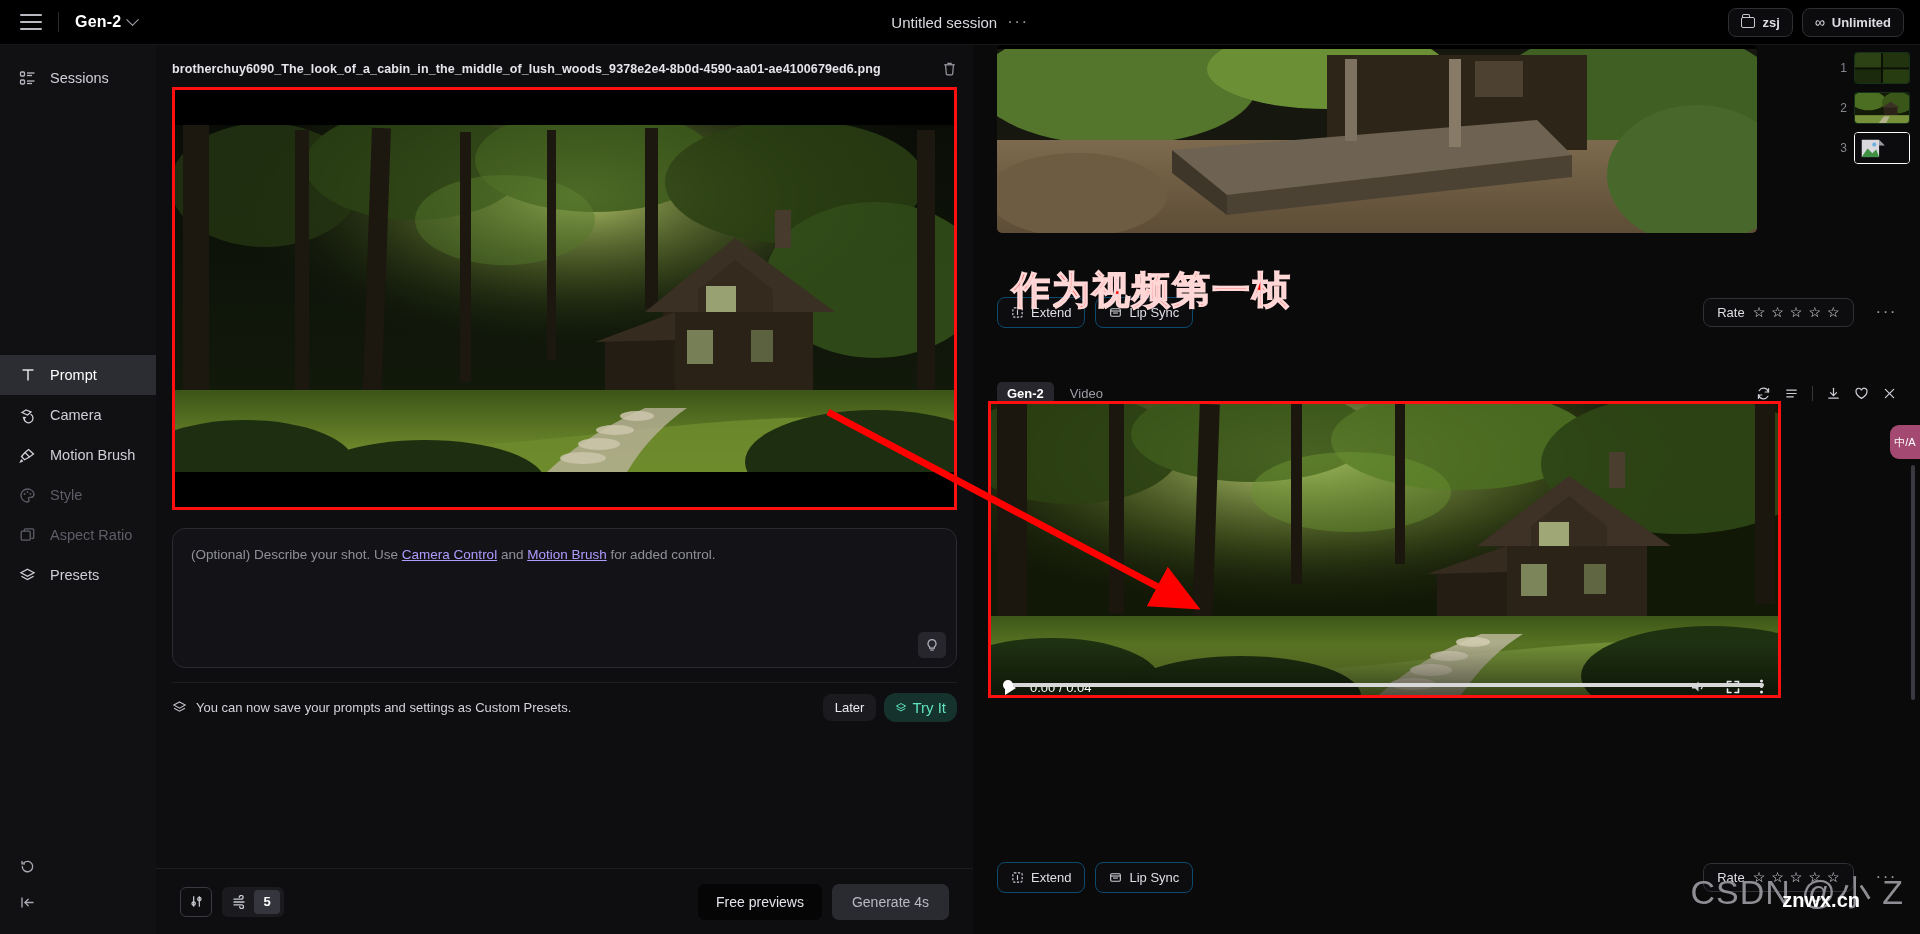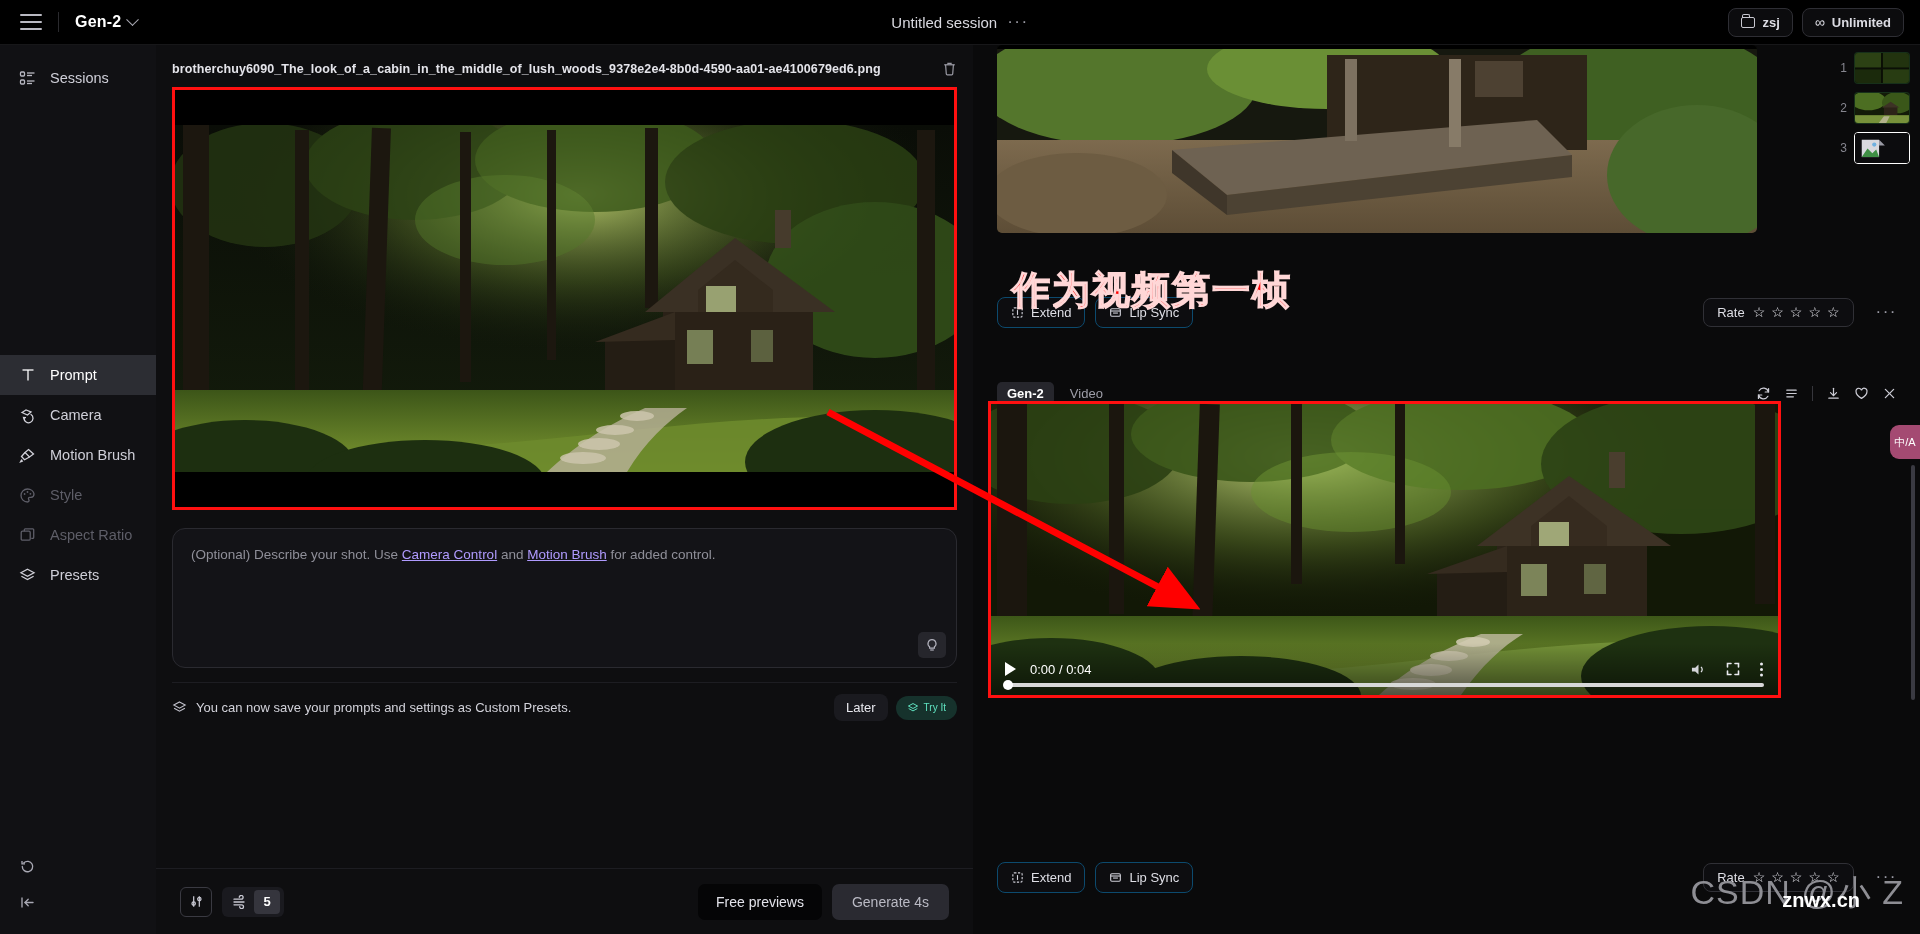--- a/index.html
+++ b/index.html
@@ -96,21 +96,21 @@
 
   .preset-banner {
     margin: 14px 16px 0 16px; height: 44px;
     display: flex; align-items: center; gap: 9px;
     border-top: 1px solid #1d1d22; padding-top: 6px;
   }
   .pb-text { font-size: 13px; color: #d3d3db; }
   .pb-right { margin-left: auto; display: flex; align-items: center; gap: 8px; }
   .btn-later { font-size: 13px; color: #e9e9ef; background: #1a1a1f;
     border-radius: 8px; padding: 6px 12px; cursor: pointer; }
-  .btn-tryit { font-size: 10px; color: #5fe3c0; background: #16322c;
+  .btn-tryit { font-size: 15px; color: #5fe3c0; background: #16322c;
     border-radius: 12px; padding: 6px 11px; cursor: pointer;
     display: flex; align-items: center; gap: 5px; }
 
   .bottom-bar {
     position: absolute; bottom: 0; left: 0; width: 817px; height: 66px;
     display: flex; align-items: center; padding: 0 24px;
     border-top: 1px solid #1d1d22;
   }
   .sq-btn { width: 32px; height: 30px; border: 1px solid #3a3a42; border-radius: 6px;
     display: flex; align-items: center; justify-content: center; cursor: pointer; }
@@ -169,21 +169,21 @@
   .ti { cursor: pointer; }
   .ti-div { width: 1px; height: 15px; background: #36363c; }
 
   .player {
     position: absolute; top: 356px; left: 7px; width: 793px; height: 297px;
     border: 3px solid #ff1010; background: #000; overflow: hidden;
   }
   .player-media { position: absolute; inset: 0; }
   .controls {
     position: absolute; left: 0; right: 0; bottom: 0; height: 52px;
-    display: flex; align-items: center; padding: 0 14px;
+    display: flex; align-items: flex-end; padding: 0 14px;
     background: linear-gradient(to top, rgba(0,0,0,.55), rgba(0,0,0,0));
   }
   .play-tri { width: 0; height: 0; border-left: 11px solid #fff;
     border-top: 7px solid transparent; border-bottom: 7px solid transparent;
     cursor: pointer; margin-right: 14px; }
   .time { font-size: 13px; color: #fff; }
   .ctrl-right { margin-left: auto; display: flex; align-items: center; gap: 18px; }
   .progress {
     position: absolute; left: 14px; right: 14px; bottom: 8px; height: 4px;
     background: #d8d8d8; border-radius: 2px;

